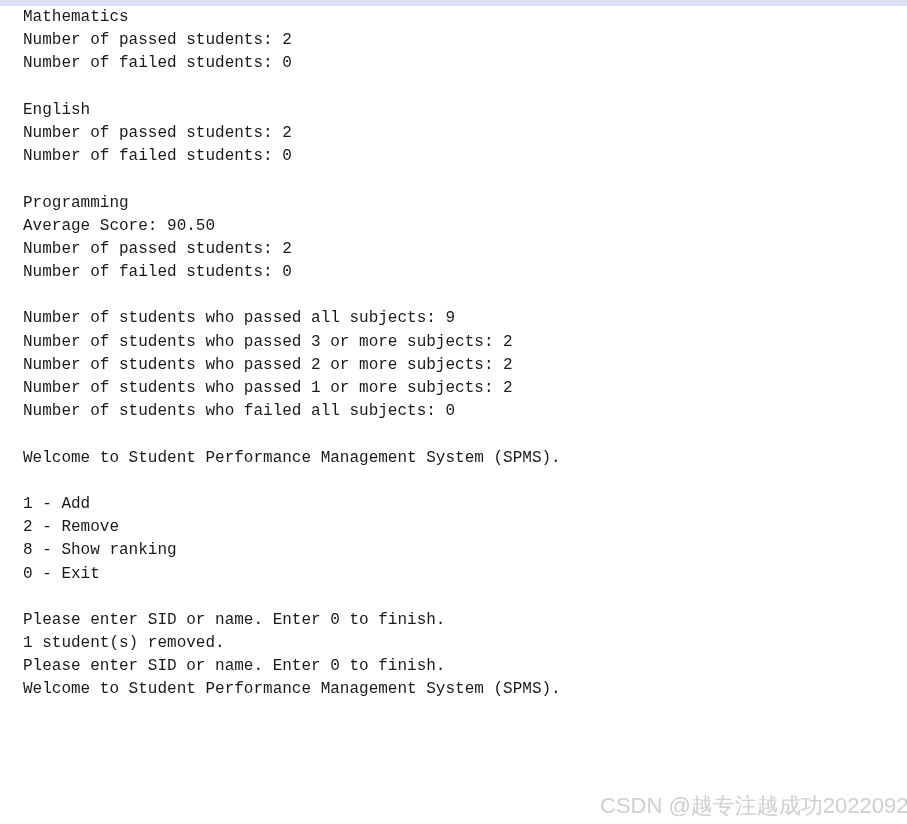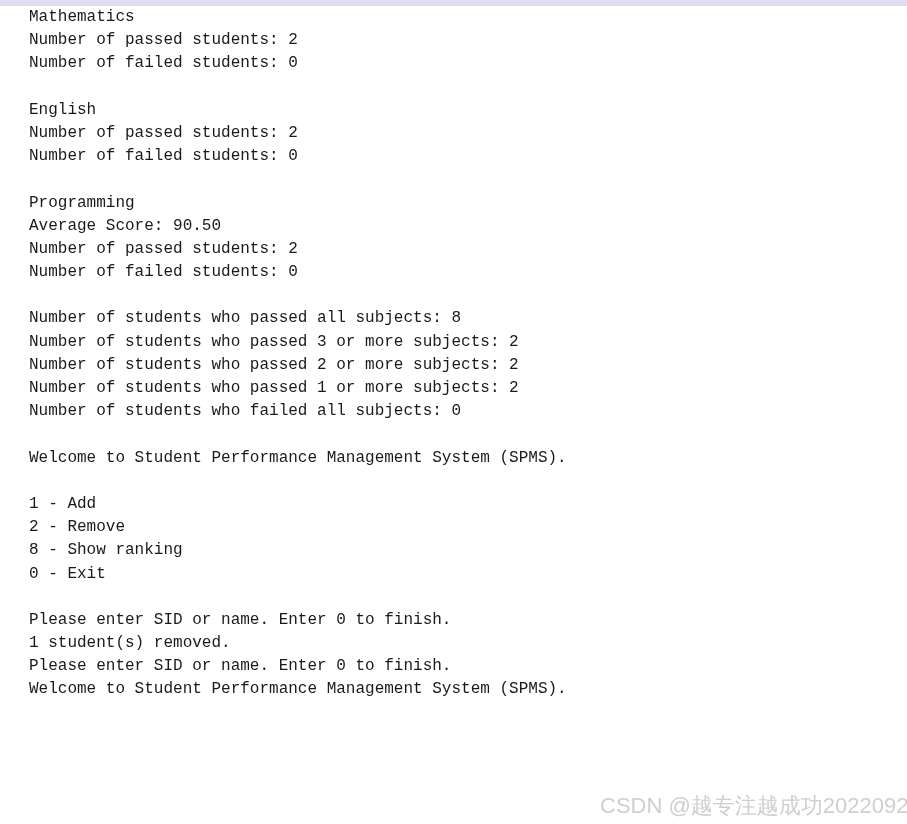--- a/index.html
+++ b/index.html
@@ -28,21 +28,21 @@
     left: 0;
     width: 907px;
     height: 818px;
     padding: 0;
     box-sizing: border-box;
     overflow: hidden;
   }
   .line {
     height: 23.2px;
     line-height: 23.2px;
-    padding-left: 29px;
+    padding-left: 23px;
     font-size: 16px;
     color: #1a1a1a;
     white-space: pre;
     letter-spacing: 0px;
   }
   .line.blank {
     color: transparent;
   }
   #watermark {
     position: absolute;
@@ -70,21 +70,21 @@
     <div class="line blank"></div>
     <div class="line">English</div>
     <div class="line">Number of passed students: 2</div>
     <div class="line">Number of failed students: 0</div>
     <div class="line blank"></div>
     <div class="line">Programming</div>
     <div class="line">Average Score: 90.50</div>
     <div class="line">Number of passed students: 2</div>
     <div class="line">Number of failed students: 0</div>
     <div class="line blank"></div>
-    <div class="line">Number of students who passed all subjects: 8</div>
+    <div class="line">Number of students who passed all subjects: 9</div>
     <div class="line">Number of students who passed 3 or more subjects: 2</div>
     <div class="line">Number of students who passed 2 or more subjects: 2</div>
     <div class="line">Number of students who passed 1 or more subjects: 2</div>
     <div class="line">Number of students who failed all subjects: 0</div>
     <div class="line blank"></div>
     <div class="line">Welcome to Student Performance Management System (SPMS).</div>
     <div class="line blank"></div>
     <div class="line">1 - Add</div>
     <div class="line">2 - Remove</div>
     <div class="line">8 - Show ranking</div>

